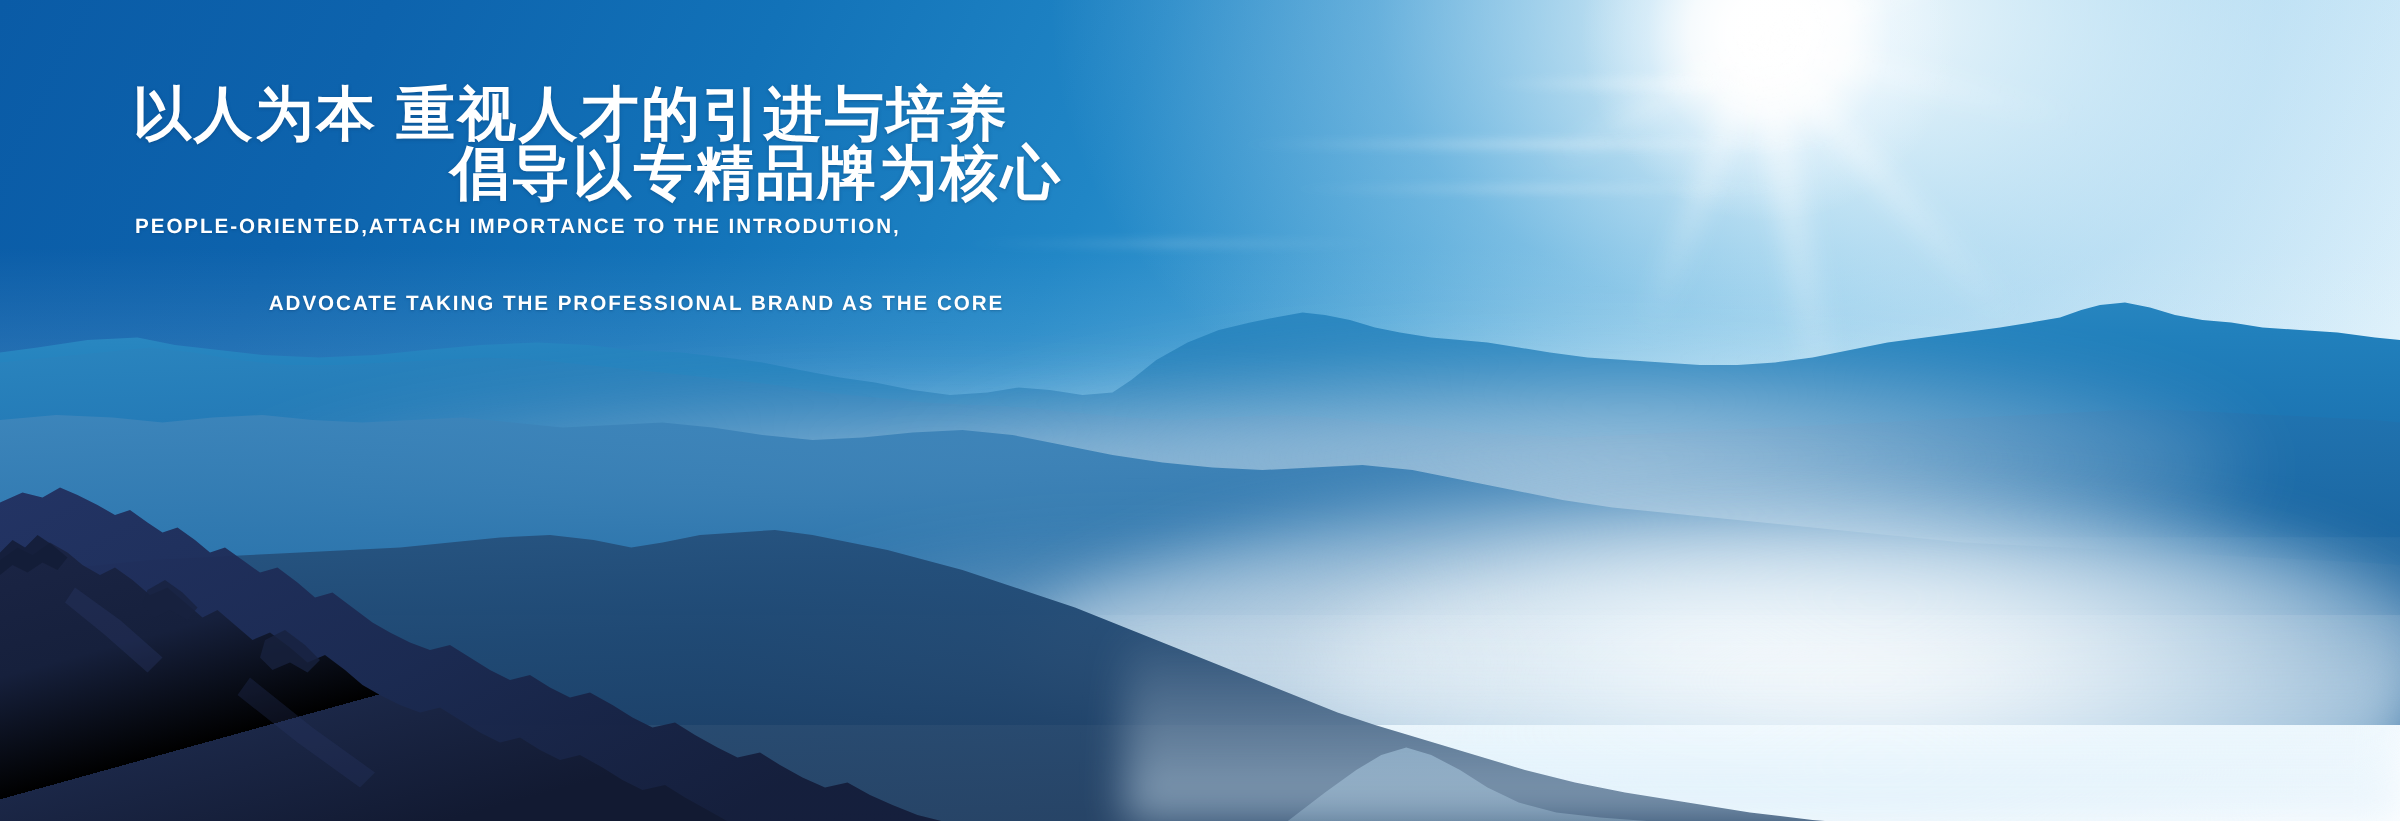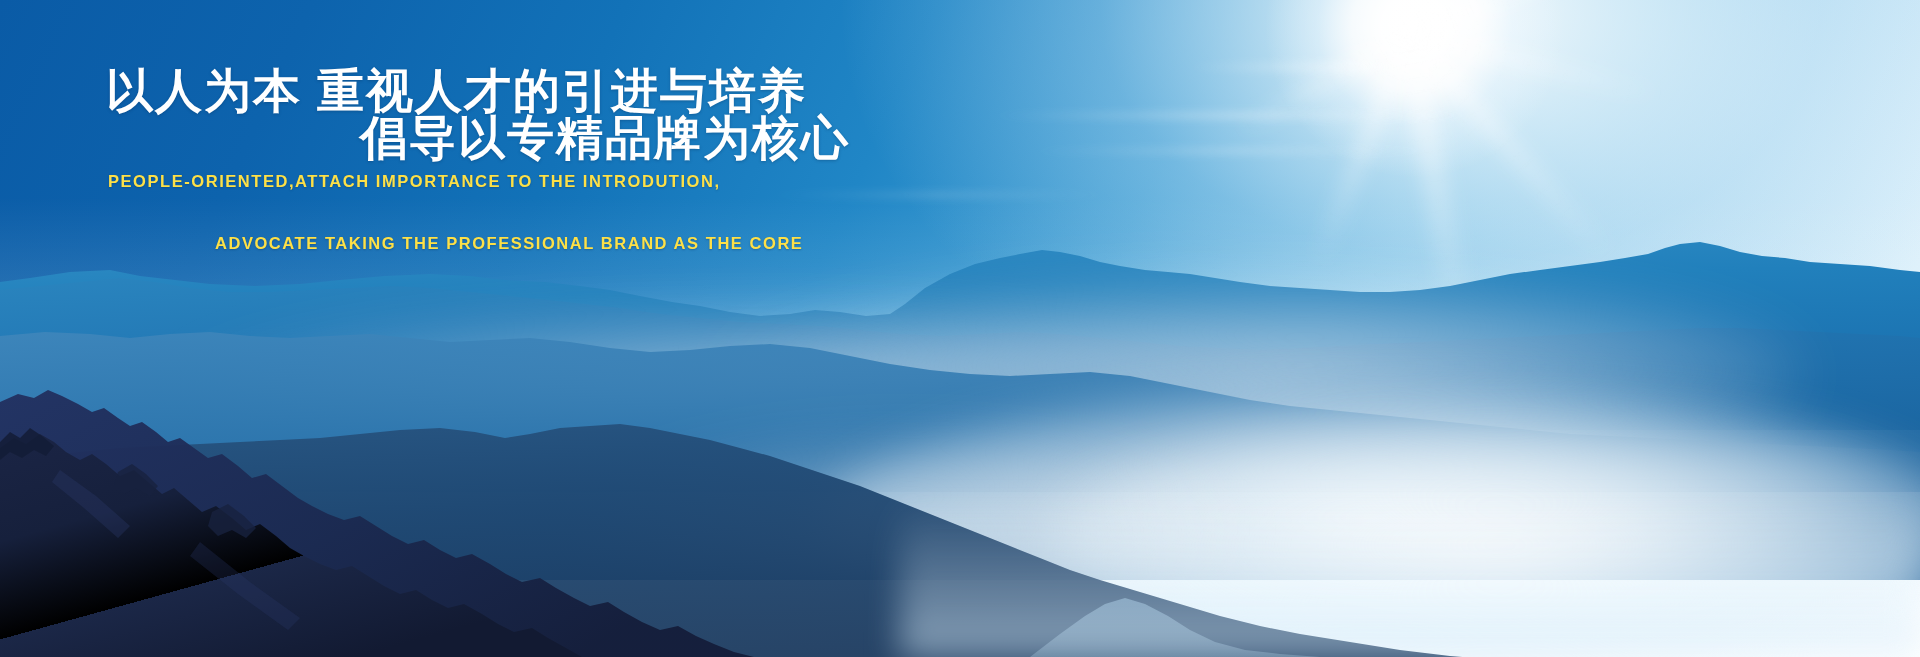--- a/index.html
+++ b/index.html
@@ -91,21 +91,21 @@
     font-weight: 700;
     letter-spacing: 2px;
     line-height: 1.18;
     white-space: nowrap;
     text-shadow: 0 1px 3px rgba(8,48,92,0.35);
   }
   .cn1 { position: absolute; left: 106px; top: 63px; }
   .cn2 { position: absolute; left: 360px; top: 110px; }
 
   .en-line {
-    color: #fde047;
+    color: #ffffff;
     font-size: 16.5px;
     font-weight: 700;
     letter-spacing: 1.55px;
     white-space: nowrap;
     text-shadow: 0 1px 2px rgba(8,48,92,0.35);
   }
   .en1 { position: absolute; left: 108px; top: 172px; }
   .en2 { position: absolute; left: 215px; top: 195px; margin-top: 39px; }
 </style>
 </head>

